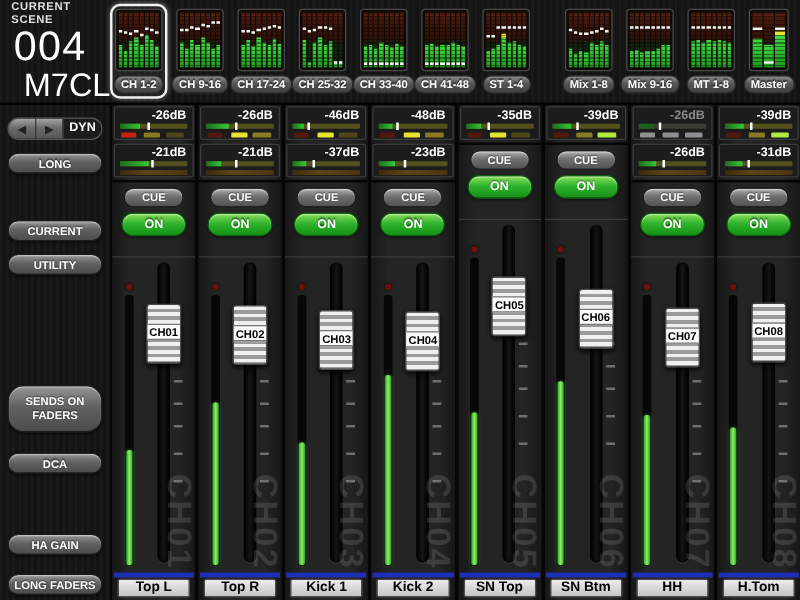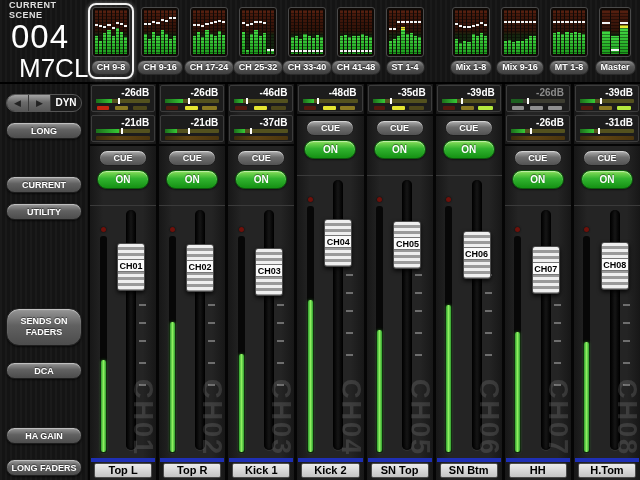--- a/index.html
+++ b/index.html
@@ -179,21 +179,21 @@
             </div>
             <div class="tab-col">
               <div class="tab-bar" style="height: 50%;"></div>
               <div class="tab-dash" style="top: 30%;"></div>
             </div>
             <div class="tab-col">
               <div class="tab-bar" style="height: 38%;"></div>
               <div class="tab-dash" style="top: 33%;"></div>
             </div>
           </div>
-          <div class="tab-label">CH 9-8</div>
+          <div class="tab-label">CH 1-2</div>
         </div>
         <div class="tab">
           <div class="tab-meter">
             <div class="tab-col">
               <div class="tab-bar" style="height: 45%;"></div>
               <div class="tab-dash" style="top: 30%;"></div>
             </div>
             <div class="tab-col">
               <div class="tab-bar" style="height: 35%;"></div>
               <div class="tab-dash" style="top: 30%;"></div>
@@ -707,20 +707,28 @@
             <div class="dyn-bar">
               <div class="dyn-fill" style="width: 20%;"></div>
               <div class="dyn-tick" style="left: 26%;"></div>
             </div>
             <div class="seg-row">
               <div class="seg s0 red-dim"></div>
               <div class="seg s1 yellow"></div>
               <div class="seg s2 olive"></div>
             </div>
           </div>
+          <div class="dyn-box">
+            <div class="dyn-db">-23dB</div>
+            <div class="dyn-bar">
+              <div class="dyn-fill" style="width: 24%;"></div>
+              <div class="dyn-tick" style="left: 36%;"></div>
+            </div>
+            <div class="seg-full"></div>
+          </div>
           <div class="cue-row">
             <button class="cue-btn">CUE</button>
           </div>
           <div class="on-row">
             <button class="on-btn">ON</button>
           </div>
           <div class="fader-area">
             <div class="fader-divider"></div>
             <div class="fader-slot"></div>
             <div class="clip-dot"></div>

